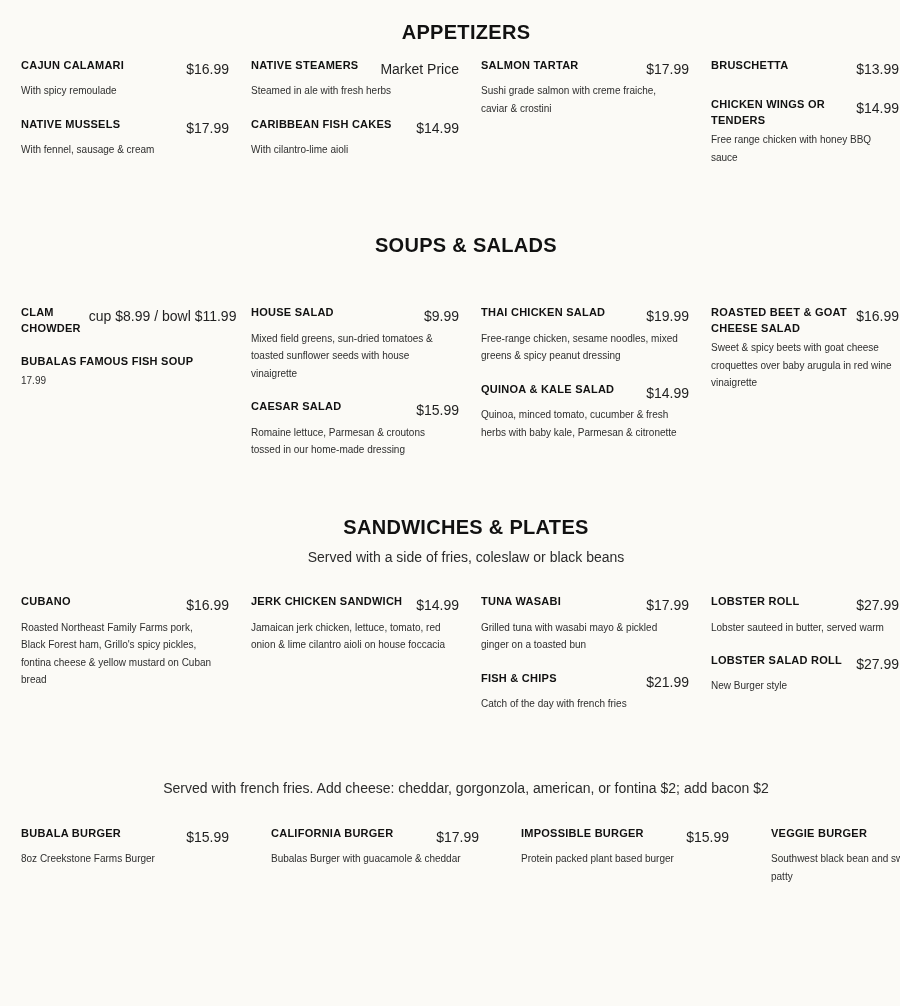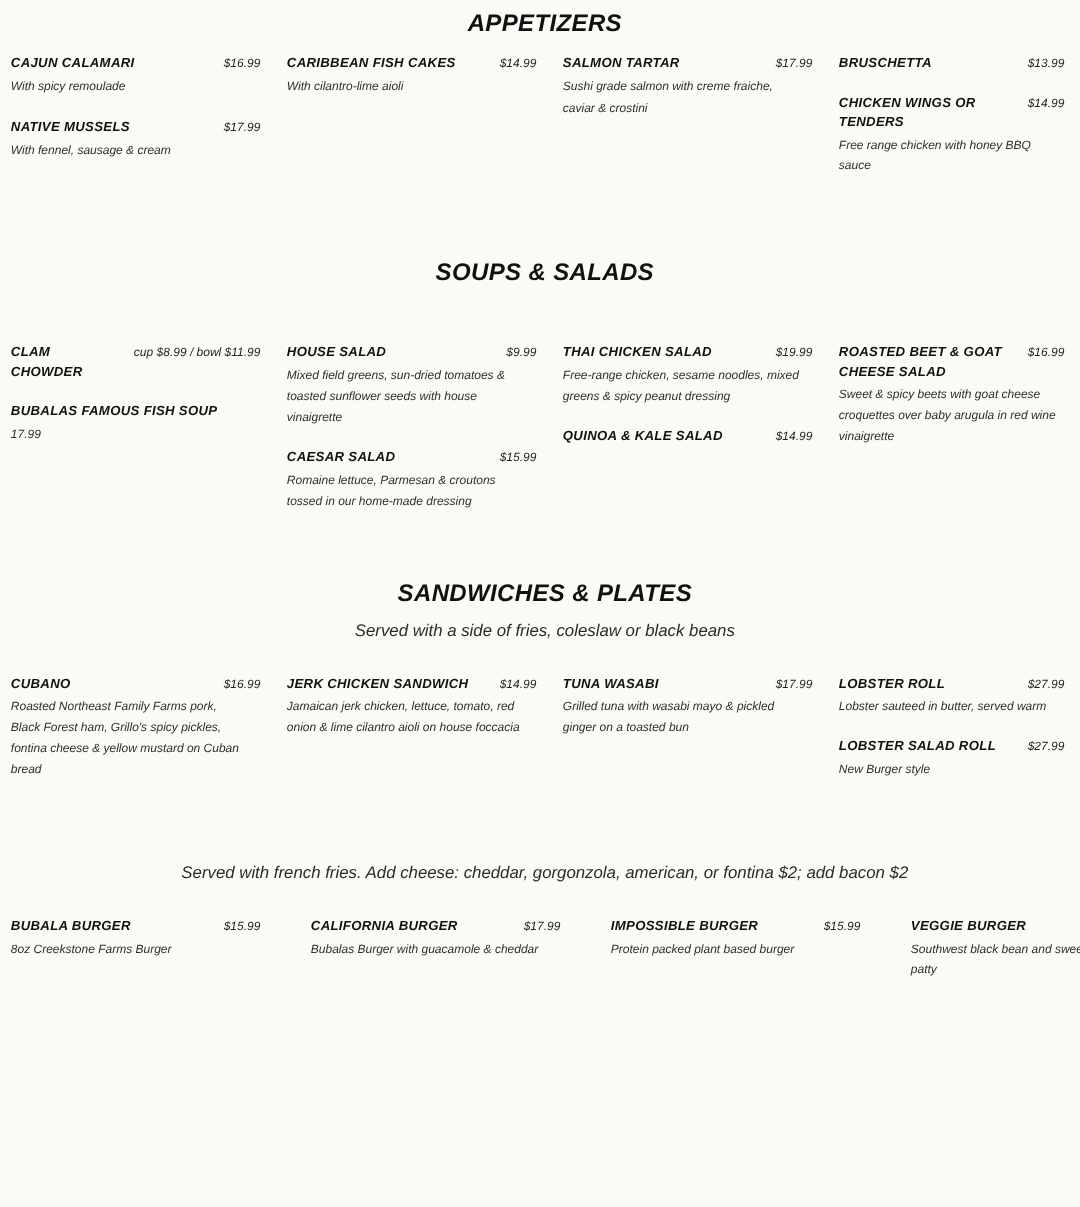--- a/index.html
+++ b/index.html
@@ -13,22 +13,21 @@
   }
 
   body {
     font-family: "Liberation Sans", sans-serif;
     color: #1a1a1a;
     -webkit-font-smoothing: antialiased;
   }
 
   .menu {
     width: 817px;
-    padding: 4px;
-    font-style: italic;
+    padding: 16px;
   }
 
   
   .section {
     width: 900px;
   }
 
   .section-head {
     text-align: center;
   }
@@ -80,21 +79,21 @@
     font-size: 11px;
     font-weight: bold;
     letter-spacing: 0.25px;
     line-height: 1.45;
     color: #111111;
     text-transform: uppercase;
     flex: 1 1 auto;
   }
 
   .item-price {
-    font-size: 10px;
+    font-size: 14px;
     font-weight: normal;
     line-height: 1.6;
     color: #1f1f1f;
     white-space: nowrap;
     flex: 0 0 auto;
     text-align: left;
   }
 
   .item-desc {
     font-size: 10px;
@@ -145,20 +144,27 @@
           <div class="item-head">
             <span class="item-name">NATIVE MUSSELS</span>
             <span class="item-price">$17.99</span>
           </div>
           <p class="item-desc">With fennel, sausage &amp; cream</p>
         </div>
       </div>
       <div class="col">
         <div class="item">
           <div class="item-head">
+            <span class="item-name">NATIVE STEAMERS</span>
+            <span class="item-price">Market Price</span>
+          </div>
+          <p class="item-desc">Steamed in ale with fresh herbs</p>
+        </div>
+        <div class="item">
+          <div class="item-head">
             <span class="item-name">CARIBBEAN FISH CAKES</span>
             <span class="item-price">$14.99</span>
           </div>
           <p class="item-desc">With cilantro-lime aioli</p>
         </div>
       </div>
       <div class="col">
         <div class="item">
           <div class="item-head">
             <span class="item-name">SALMON TARTAR</span>
@@ -229,20 +235,21 @@
             <span class="item-name">THAI CHICKEN SALAD</span>
             <span class="item-price">$19.99</span>
           </div>
           <p class="item-desc">Free-range chicken, sesame noodles, mixed greens &amp; spicy peanut dressing</p>
         </div>
         <div class="item">
           <div class="item-head">
             <span class="item-name">QUINOA &amp; KALE SALAD</span>
             <span class="item-price">$14.99</span>
           </div>
+          <p class="item-desc">Quinoa, minced tomato, cucumber &amp; fresh herbs with baby kale, Parmesan &amp; citronette</p>
         </div>
       </div>
       <div class="col">
         <div class="item">
           <div class="item-head">
             <span class="item-name">ROASTED BEET &amp; GOAT CHEESE SALAD</span>
             <span class="item-price">$16.99</span>
           </div>
           <p class="item-desc">Sweet &amp; spicy beets with goat cheese croquettes over baby arugula in red wine vinaigrette</p>
         </div>
@@ -275,20 +282,27 @@
         </div>
       </div>
       <div class="col">
         <div class="item">
           <div class="item-head">
             <span class="item-name">TUNA WASABI</span>
             <span class="item-price">$17.99</span>
           </div>
           <p class="item-desc">Grilled tuna with wasabi mayo &amp; pickled ginger on a toasted bun</p>
         </div>
+        <div class="item">
+          <div class="item-head">
+            <span class="item-name">FISH &amp; CHIPS</span>
+            <span class="item-price">$21.99</span>
+          </div>
+          <p class="item-desc">Catch of the day with french fries</p>
+        </div>
       </div>
       <div class="col">
         <div class="item">
           <div class="item-head">
             <span class="item-name">LOBSTER ROLL</span>
             <span class="item-price">$27.99</span>
           </div>
           <p class="item-desc">Lobster sauteed in butter, served warm</p>
         </div>
         <div class="item">

